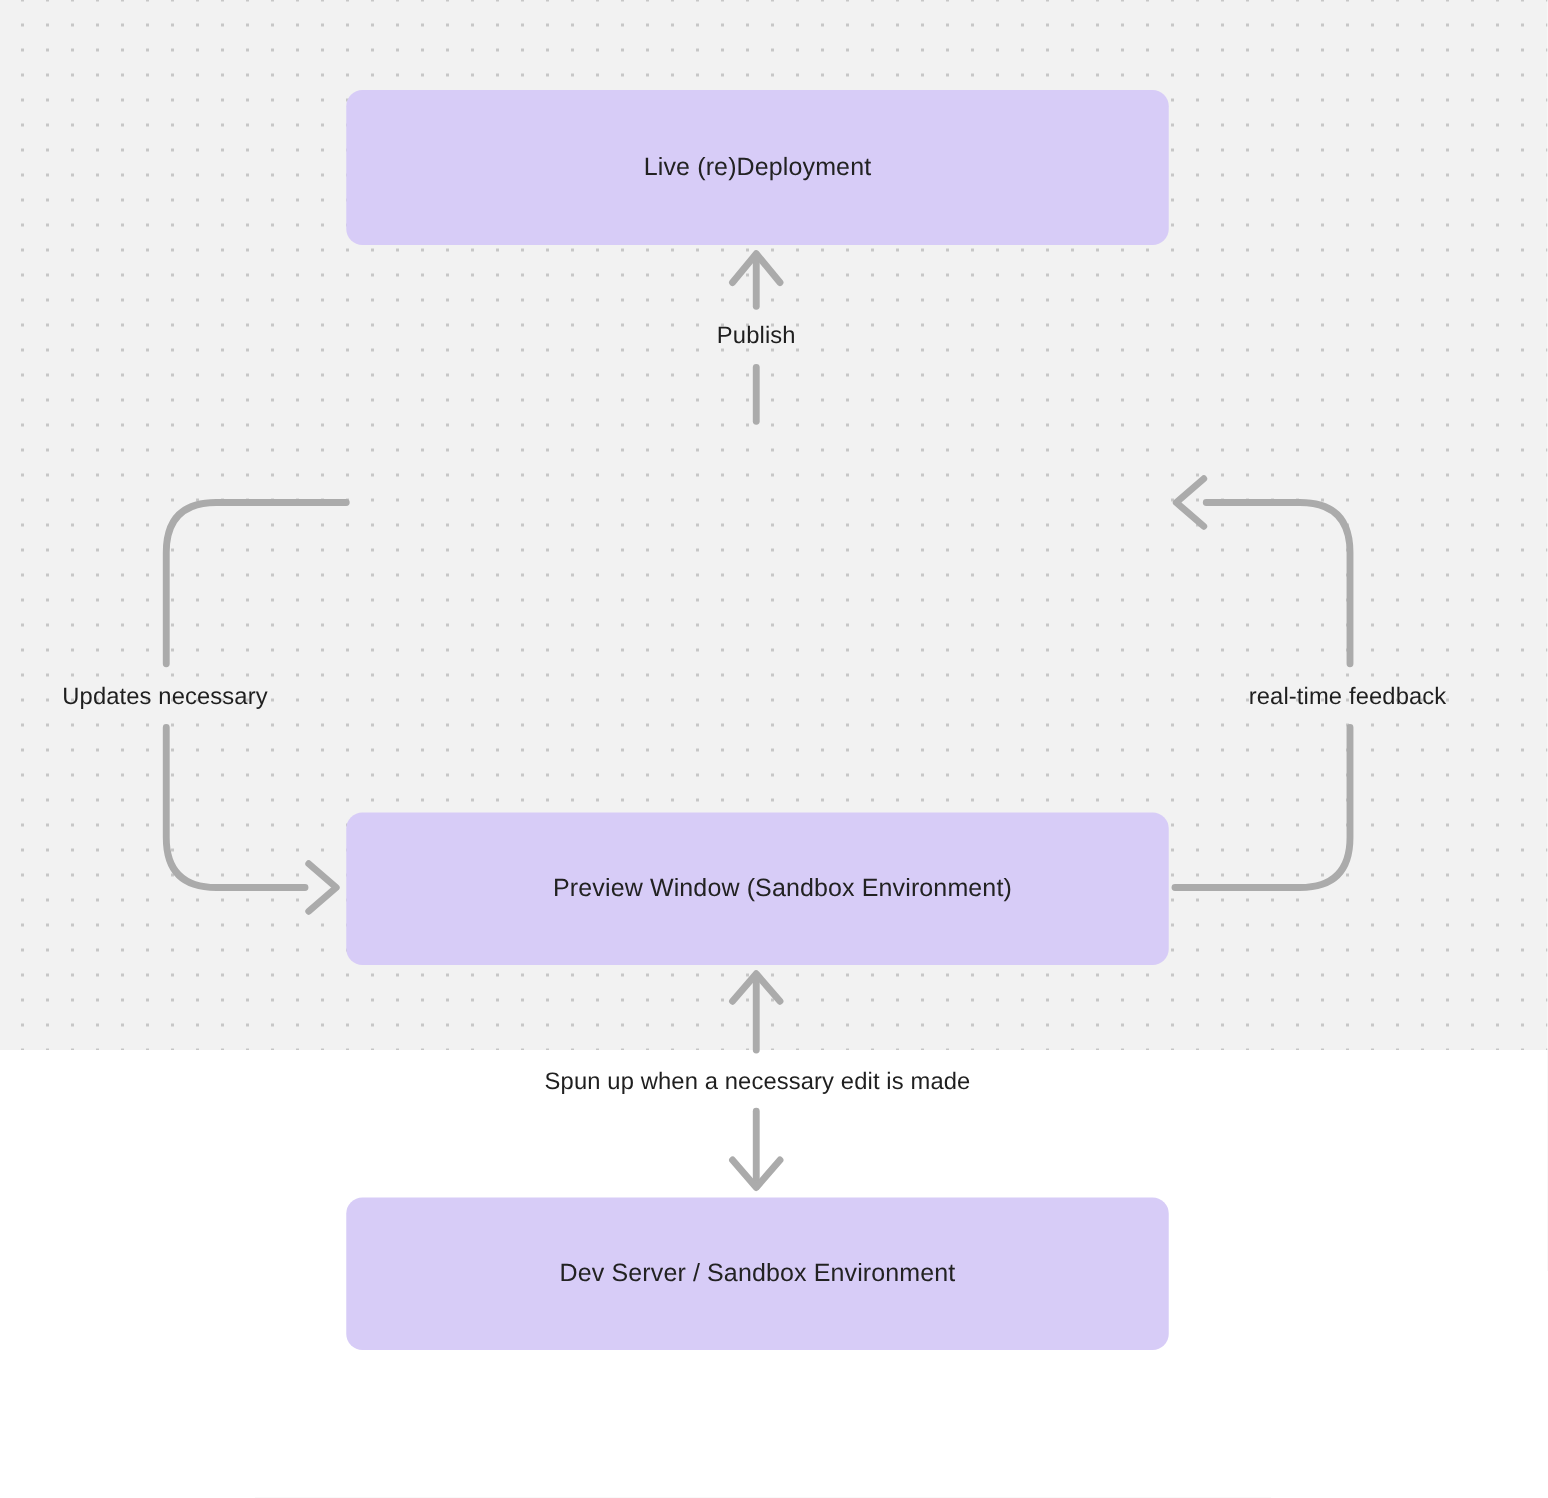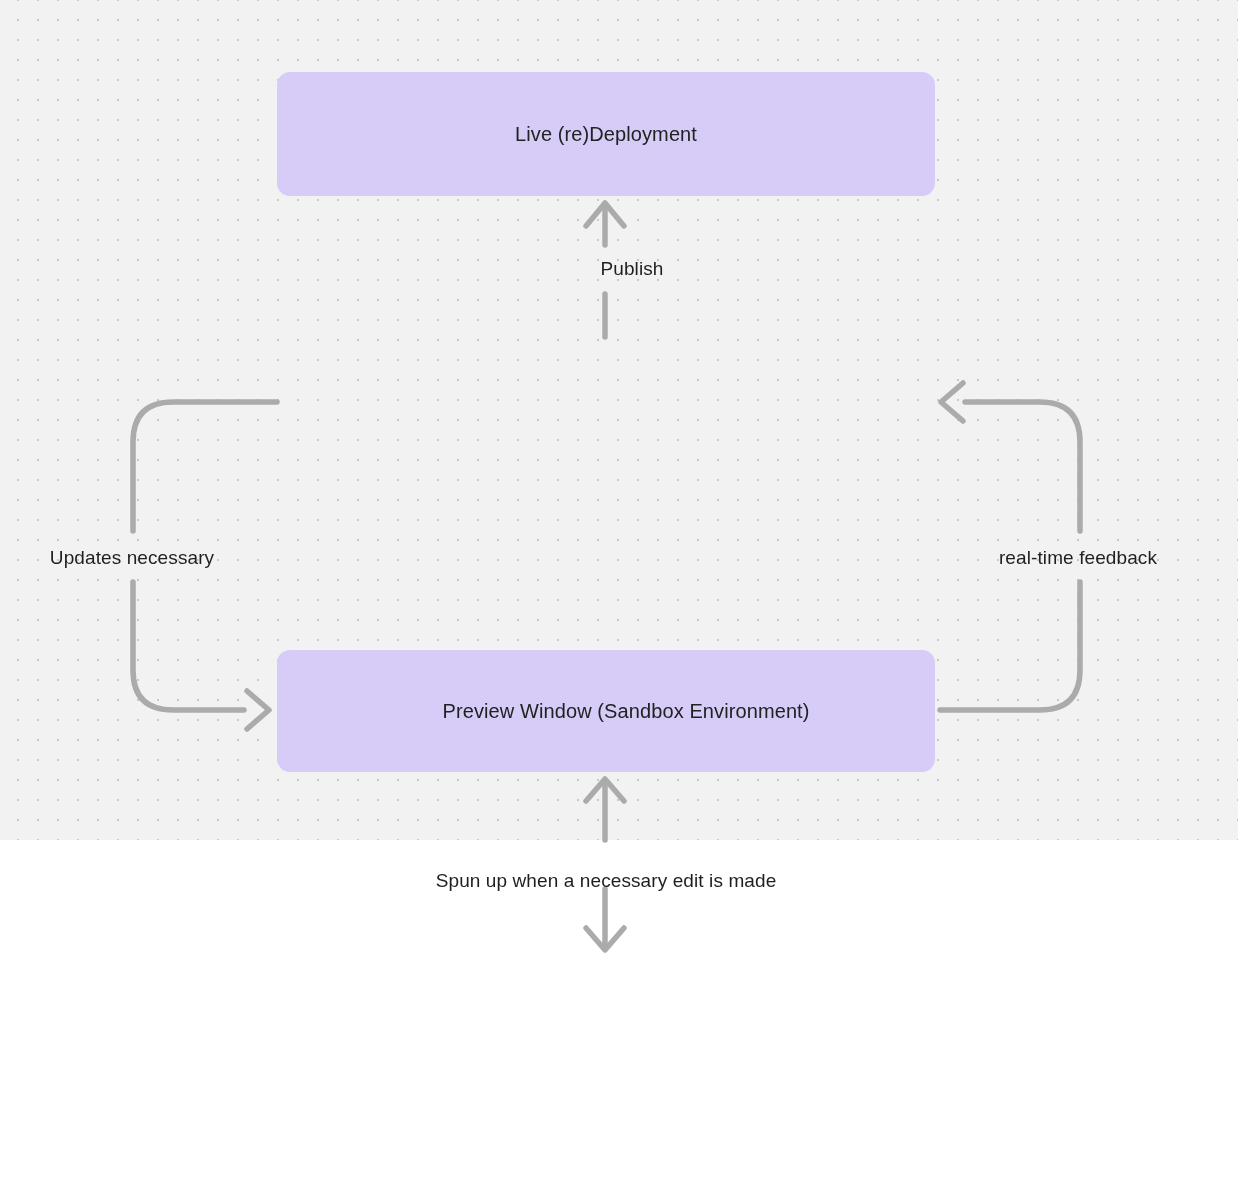--- a/index.html
+++ b/index.html
@@ -57,24 +57,24 @@
   .node3 { top: 650px; height: 122px; padding-left: 40px; }
   .node4 { top: 958px; height: 122px; }
   .edge-label {
     position: absolute;
     transform: translate(-50%, -50%);
     font-size: 19px;
     color: var(--label-text);
     letter-spacing: 0.1px;
     white-space: nowrap;
   }
-  .label-publish   { left: 605px;  top: 269px; margin-left: 27px; }
+  .label-publish   { left: 605px;  top: 269px; }
   .label-updates   { left: 132px;  top: 558px; }
   .label-feedback  { left: 1078px; top: 558px; text-align: right; }
-  .label-spunup    { left: 606px;  top: 866px; margin-top: 15px; }
+  .label-spunup    { left: 606px;  top: 866px; }
 </style>
 </head>
 <body>
 
 <div class="canvas">
 
   <svg class="edges" viewBox="0 0 1238 1198" xmlns="http://www.w3.org/2000/svg">
 
     <g>
       <path d="M605,337 V294"></path>
@@ -104,19 +104,22 @@
 
   <div class="node node1">
     <span>Live (re)Deployment</span>
   </div>
 
 
   <div class="node node3">
     <span>Preview Window (Sandbox Environment)</span>
   </div>
 
+  <div class="node node4">
+    <span>Dev Server / Sandbox Environment</span>
+  </div>
 
   <div class="edge-label label-publish">Publish</div>
   <div class="edge-label label-updates">Updates necessary</div>
   <div class="edge-label label-feedback">real-time feedback</div>
   <div class="edge-label label-spunup">Spun up when a necessary edit is made</div>
 
 </div>
 
 </body></html>

